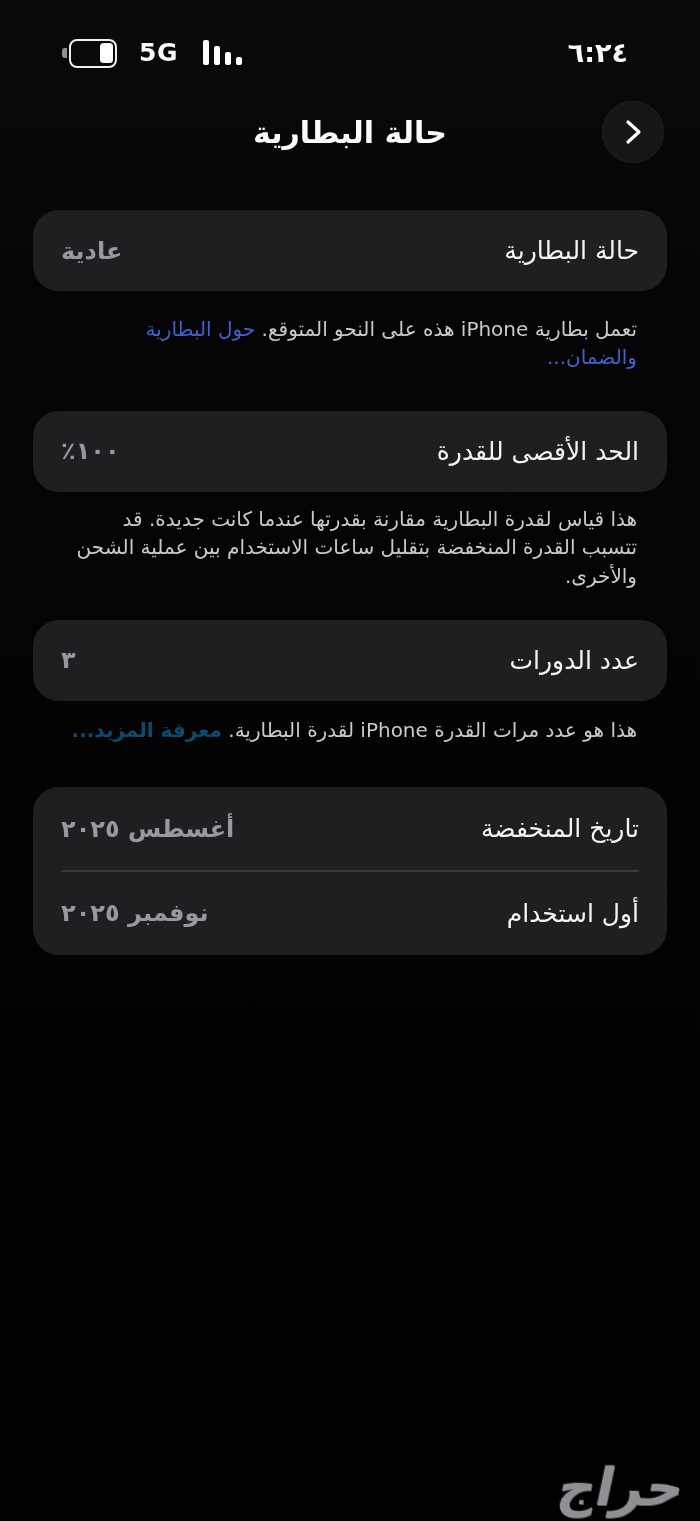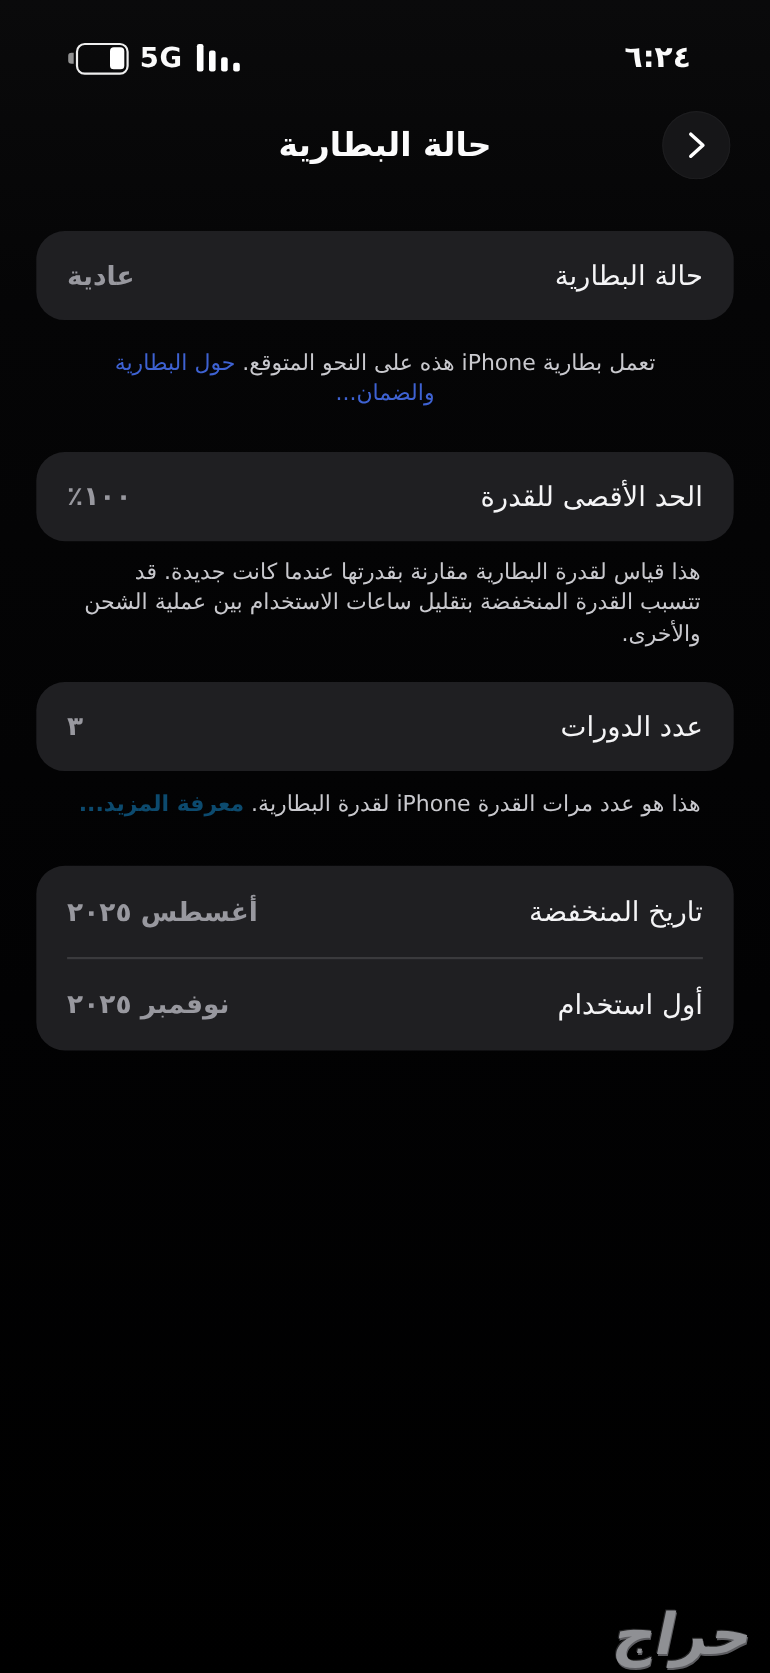--- a/index.html
+++ b/index.html
@@ -9,21 +9,21 @@
     font-family:"DejaVu Sans",sans-serif;
     direction:rtl;
     position:relative;
     overflow:hidden;
     color:#fff;
     -webkit-font-smoothing:antialiased;
   }
 
   
   .status-bar{position:absolute;top:28px;left:0;right:0;height:48px;direction:ltr;display:flex;align-items:center;}
-  .sb-left{display:flex;align-items:center;gap:11px;margin-left:62px;}
+  .sb-left{display:flex;align-items:center;gap:23px;margin-left:62px;}
   .battery{position:relative;width:54px;height:27px;}
   .battery-tip{position:absolute;left:0;top:9px;width:5px;height:10px;background:#d8d8d8;border-radius:3px 0 0 3px;opacity:.65;}
   .battery-body{position:absolute;left:7px;top:0;width:44px;height:25px;border:2.5px solid #efefef;border-radius:8px;}
   .battery-fill{position:absolute;right:2.5px;top:2.5px;bottom:2.5px;width:13px;background:#fff;border-radius:3.5px;}
   .net-label{font-size:25px;font-weight:600;color:#fafafa;letter-spacing:.5px;}
   .signal-bars{display:flex;align-items:flex-end;gap:4.5px;height:25px;margin-left:2px;}
   .signal-bars i{display:block;width:6.5px;background:#fff;border-radius:2px;}
   .signal-bars i:nth-child(1){height:25px;}
   .signal-bars i:nth-child(2){height:19px;}
   .signal-bars i:nth-child(3){height:13px;}
@@ -38,21 +38,21 @@
 
   
   .content{position:absolute;top:210px;right:33px;left:33px;}
   .card{background:#1f1f22;border-radius:26px;}
   .card-row{height:81px;display:flex;align-items:center;justify-content:space-between;padding:0 28px;}
   .card-row.tall{height:83px;}
   .row-label{font-size:25px;font-weight:500;color:#f4f4f6;}
   .row-value{font-size:24px;font-weight:700;color:#98989f;}
   .divider{height:1.5px;background:#3a3a3d;margin:0 28px;}
   .footer{font-size:20px;line-height:1.42;color:#c9c9ce;text-align:right;font-weight:400;}
-  .footer.f1{margin:24px 30px 39px;text-align:center;}
+  .footer.f1{margin:24px 30px 39px;}
   .footer.f2{margin:13px 30px 30px;}
   .footer.f3{margin:15px 30px 43px;}
   .link{cursor:pointer;}
 
   
   .watermark{position:absolute;bottom:4px;right:6px;font-size:52px;font-weight:800;color:#8f9094;
     transform:skewX(-12deg);letter-spacing:-1px;line-height:1;padding:4px 10px;
     text-shadow:1px 1px 0 #5c5c60, -1px -1px 0 #b9b9bd33;}
 </style>
 </head>

